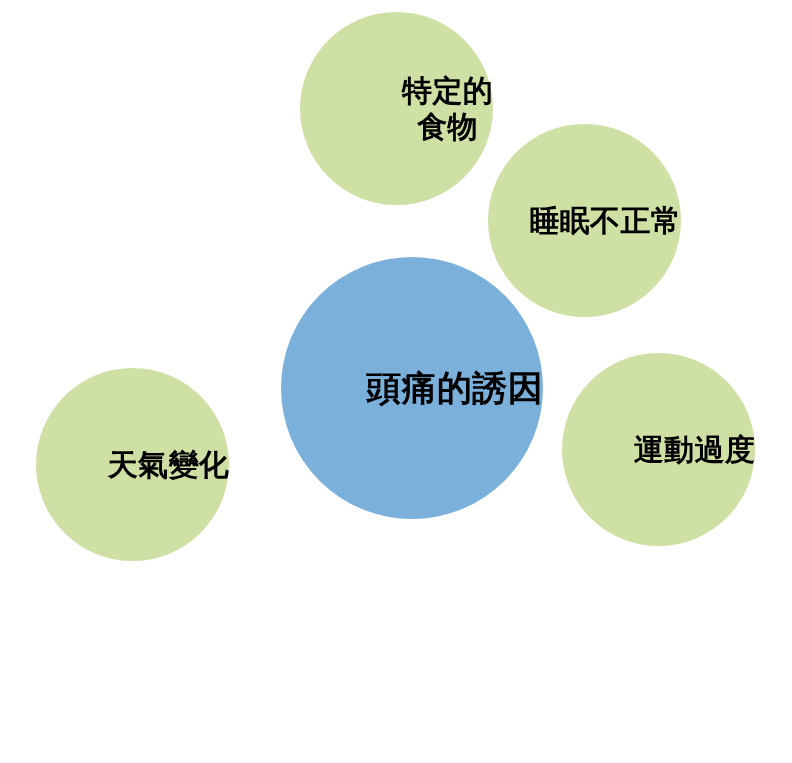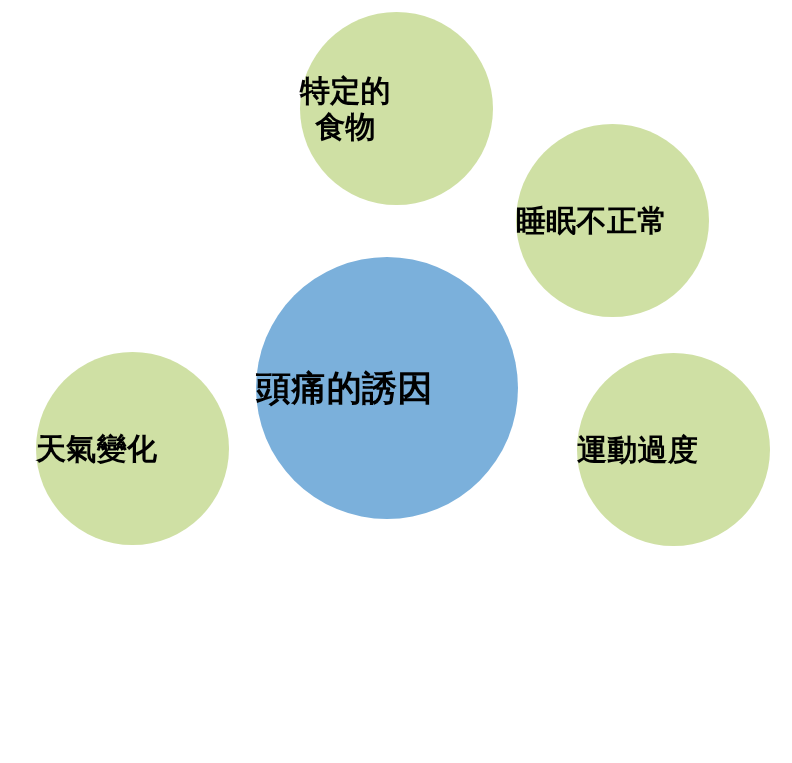--- a/index.html
+++ b/index.html
@@ -21,21 +21,21 @@
     height: 763px;
     background: #ffffff;
   }
 
   
   .node {
     position: absolute;
     border-radius: 50%;
     display: flex;
     align-items: center;
-    justify-content: flex-start;
+    justify-content: flex-end;
     box-sizing: border-box;
     text-align: center;
   }
 
   .node .label {
     color: #000000;
     font-weight: 700;
     line-height: 1.18;
     letter-spacing: 0.01em;
     white-space: pre-line;
@@ -43,21 +43,21 @@
     overflow: visible;
     width: max-content;
     max-width: none;
   }
 
   
   .node.hub {
     background: #7bb0db;
     width: 262px;
     height: 262px;
-    left: 256px;
+    left: 281px;
     top: 257px;
     z-index: 2;
   }
   .node.hub .label {
     font-size: 35px;
     line-height: 1.15;
   }
 
   
   .node.satellite {
@@ -65,25 +65,25 @@
     width: 193px;
     height: 193px;
     z-index: 1;
   }
   .node.satellite .label {
     font-size: 30px;
   }
 
   
   .pos-food      { left: 300px; top:  12px; }
-  .pos-sleep     { left: 516px; top: 124px; }
-  .pos-exercise  { left: 577px; top: 353px; }
+  .pos-sleep     { left: 488px; top: 124px; }
+  .pos-exercise  { left: 562px; top: 353px; }
   .pos-emotion   { left: 421px; top: 543px; }
   .pos-coldwind  { left: 182px; top: 539px; }
-  .pos-weather   { left:  36px; top: 352px; }
+  .pos-weather   { left:  36px; top: 368px; }
   .pos-work      { left:  91px; top: 131px; }
 
   
   .pos-sleep .label     { font-size: 30px; }
   .pos-weather .label   { font-size: 30px; }
   .pos-coldwind .label  { font-size: 30px; }
   .pos-work .label      { font-size: 30px; }
   .pos-exercise .label  { font-size: 30px; }
   .pos-food .label      { font-size: 30px; }
   .pos-emotion .label   { font-size: 30px; }

